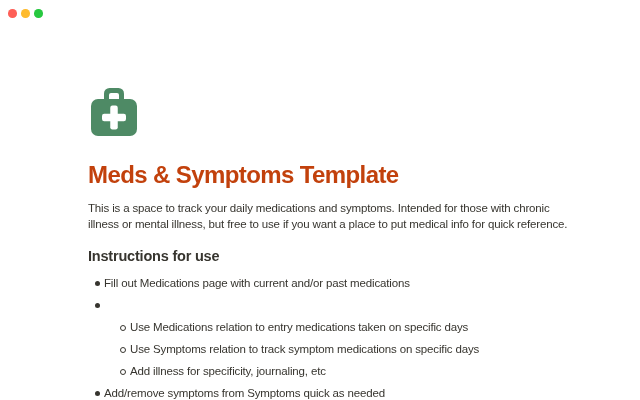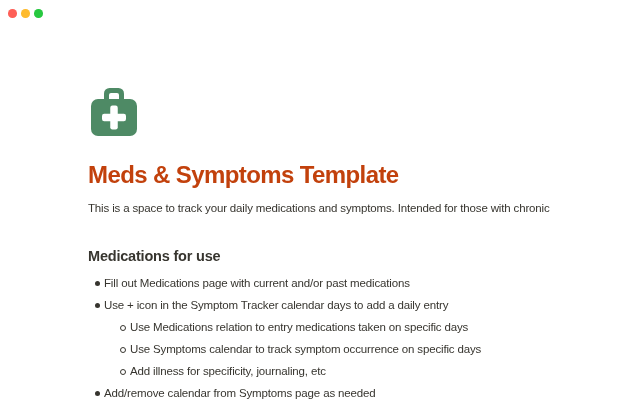--- a/index.html
+++ b/index.html
@@ -143,44 +143,44 @@
 
       <rect x="19.25" y="18.5" width="7.5" height="24" rx="2.2" fill="#ffffff"></rect>
       <rect x="11" y="26.75" width="24" height="7.5" rx="2.2" fill="#ffffff"></rect>
     </svg>
   </div>
 
   <div class="page-title">Meds &amp; Symptoms Template</div>
 
   <div class="page-description">
     <div class="desc-line">This is a space to track your daily medications and symptoms. Intended for those with chronic</div>
+    <div class="desc-line">illness or mental illness, but free to use if you want a place to put medical info for quick reference.</div>
   </div>
 
-  <div class="section-heading">Medications for use</div>
+  <div class="section-heading">Instructions for use</div>
 
   <div class="bullet-list" id="bullet-list">
       <div class="bullet-item level1">
         <span class="marker"></span>
         <span class="bullet-text">Fill out Medications page with current and/or past medications</span>
       </div>
       <div class="bullet-item level1">
         <span class="marker"></span>
-        <span class="bullet-text">Use + icon in the Symptom Tracker calendar days to add a daily entry</span>
       </div>
       <div class="bullet-item level2">
         <span class="marker"></span>
         <span class="bullet-text">Use Medications relation to entry medications taken on specific days</span>
       </div>
       <div class="bullet-item level2">
         <span class="marker"></span>
-        <span class="bullet-text">Use Symptoms calendar to track symptom occurrence on specific days</span>
+        <span class="bullet-text">Use Symptoms relation to track symptom medications on specific days</span>
       </div>
       <div class="bullet-item level2">
         <span class="marker"></span>
         <span class="bullet-text">Add illness for specificity, journaling, etc</span>
       </div>
       <div class="bullet-item level1">
         <span class="marker"></span>
-        <span class="bullet-text">Add/remove calendar from Symptoms page as needed</span>
+        <span class="bullet-text">Add/remove symptoms from Symptoms quick as needed</span>
       </div>
     </div>
 
 </div>
 
 </body></html>

